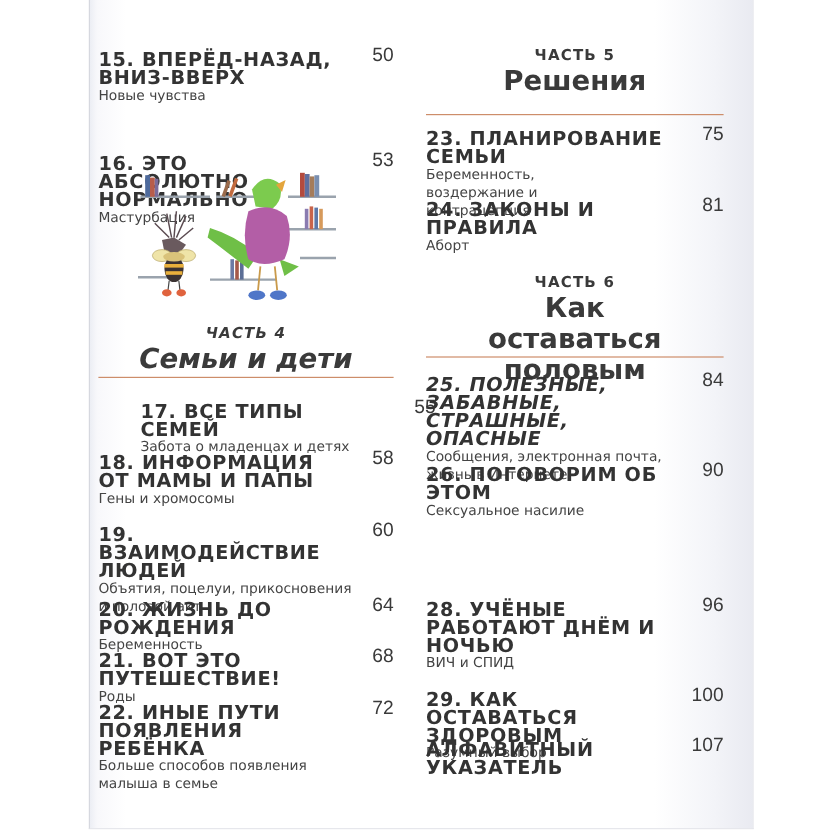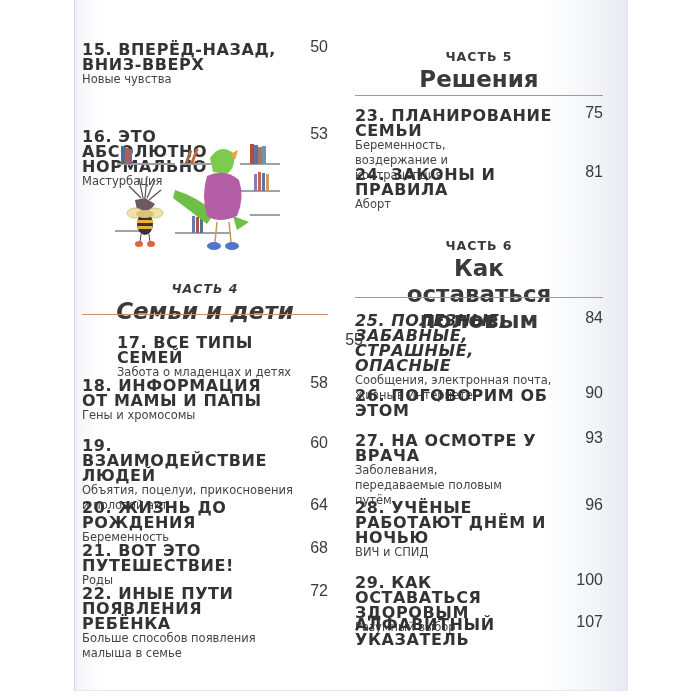--- a/index.html
+++ b/index.html
@@ -21,21 +21,21 @@
     .entry .title {
       font-size: 16px; font-weight: bold; letter-spacing: 0.6px; text-transform: uppercase;
       line-height: 15px; width: 200px; color: #333;
     }
     .entry .subtitle { font-size: 11.5px; line-height: 15px; color: #444; width: 215px; }
     .entry .page-num {
       position: absolute; right: 0; top: -4px; font-size: 16px; color: #3a3a3a;
       font-family: "Liberation Sans", sans-serif;
     }
     .part-header { position: absolute; left: 0; width: 100%; text-align: center; }
-    .part-label { font-size: 12.5px; font-weight: bold; letter-spacing: 1px; color: #3a3a3a; margin-top: 11px; }
+    .part-label { font-size: 12.5px; font-weight: bold; letter-spacing: 1px; color: #3a3a3a; }
     .part-title { font-size: 23px; font-weight: bold; color: #3a3a3a; line-height: 26px; margin-top: 2px; }
     .rule {
       position: absolute; left: 0; width: 100%; height: 0;
       border-top: 1.5px solid #cd8d6a;
     }
     .illustration { position: absolute; left: 115px; top: 138px; width: 165px; height: 120px; }
   </style>
 </head>
 <body>
 
@@ -180,26 +180,22 @@
   </div>
   <div class="rule" style="top:259px;"></div>
 
   <div class="entry" style="top:275px;">
     <div class="title" style="width:190px;font-style:italic;">25. Полезные, забавные, страшные, опасные</div>
     <div class="subtitle">Сообщения, электронная почта, жизнь в Интернете</div>
     <div class="page-num">84</div>
   </div>
   <div class="entry" style="top:350px;">
     <div class="title">26. Поговорим об этом</div>
+    <div class="subtitle">Сексуальное насилие</div>
     <div class="page-num">90</div>
-  </div>
-  <div class="entry" style="top:395px;">
-    <div class="title">27. На осмотре у врача</div>
-    <div class="subtitle" style="width:175px;">Заболевания, передаваемые половым путём</div>
-    <div class="page-num">93</div>
   </div>
   <div class="entry" style="top:462px;">
     <div class="title" style="width:200px;">28. Учёные работают днём и ночью</div>
     <div class="subtitle">ВИЧ и СПИД</div>
     <div class="page-num">96</div>
   </div>
   <div class="entry" style="top:537px;">
     <div class="title" style="width:150px;">29. Как оставаться здоровым</div>
     <div class="subtitle">Разумный выбор</div>
     <div class="page-num">100</div>

